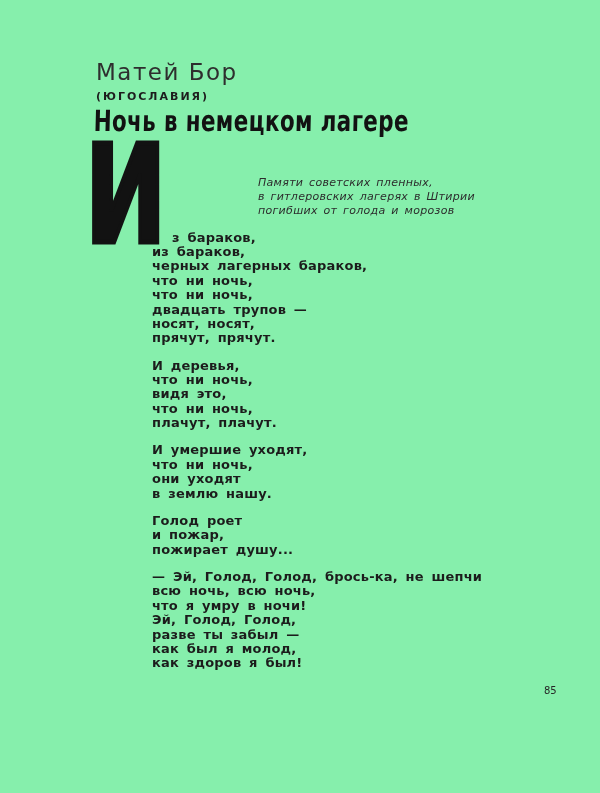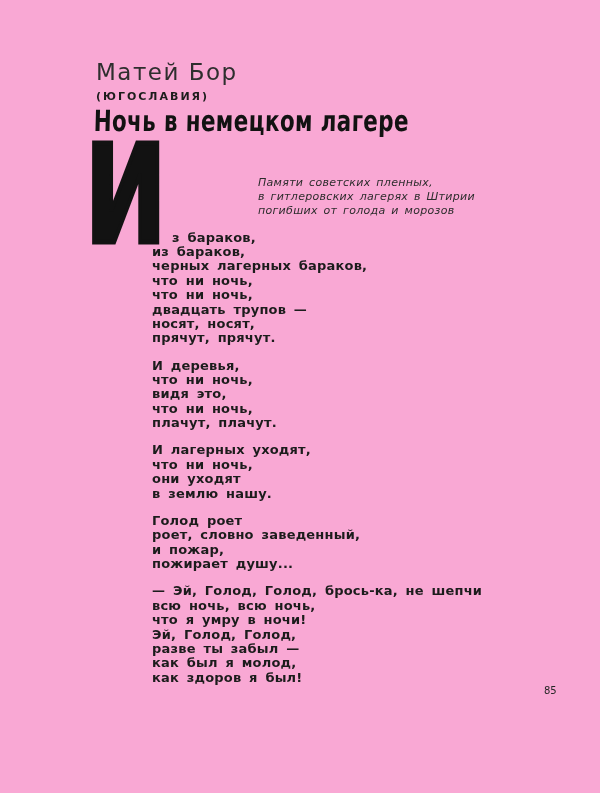--- a/index.html
+++ b/index.html
@@ -6,21 +6,21 @@
   html, body { width: 600px; height: 793px; }
   body {
     background: #ffffff;
     font-family: "DejaVu Sans", sans-serif;
     position: relative;
     overflow: hidden;
   }
   .page {
     position: absolute;
     inset: 0;
-    background: #f9a8d4;
+    background: #86efac;
   }
   .author {
     position: absolute;
     left: 96px; top: 61px;
     font-size: 23px;
     line-height: 1;
     letter-spacing: 1.5px;
     color: #2e2e2e;
     font-weight: 400;
     white-space: nowrap;
@@ -128,28 +128,27 @@
         <div class="poem-line">прячут, прячут.</div>
       </div>
       <div class="stanza">
         <div class="poem-line">И деревья,</div>
         <div class="poem-line">что ни ночь,</div>
         <div class="poem-line">видя это,</div>
         <div class="poem-line">что ни ночь,</div>
         <div class="poem-line">плачут, плачут.</div>
       </div>
       <div class="stanza">
-        <div class="poem-line">И лагерных уходят,</div>
+        <div class="poem-line">И умершие уходят,</div>
         <div class="poem-line">что ни ночь,</div>
         <div class="poem-line">они уходят</div>
         <div class="poem-line">в землю нашу.</div>
       </div>
       <div class="stanza">
         <div class="poem-line">Голод роет</div>
-        <div class="poem-line">роет, словно заведенный,</div>
         <div class="poem-line">и пожар,</div>
         <div class="poem-line">пожирает душу...</div>
       </div>
       <div class="stanza">
         <div class="poem-line">— Эй, Голод, Голод, брось-ка, не шепчи</div>
         <div class="poem-line">всю ночь, всю ночь,</div>
         <div class="poem-line">что я умру в ночи!</div>
         <div class="poem-line">Эй, Голод, Голод,</div>
         <div class="poem-line">разве ты забыл —</div>
         <div class="poem-line">как был я молод,</div>

